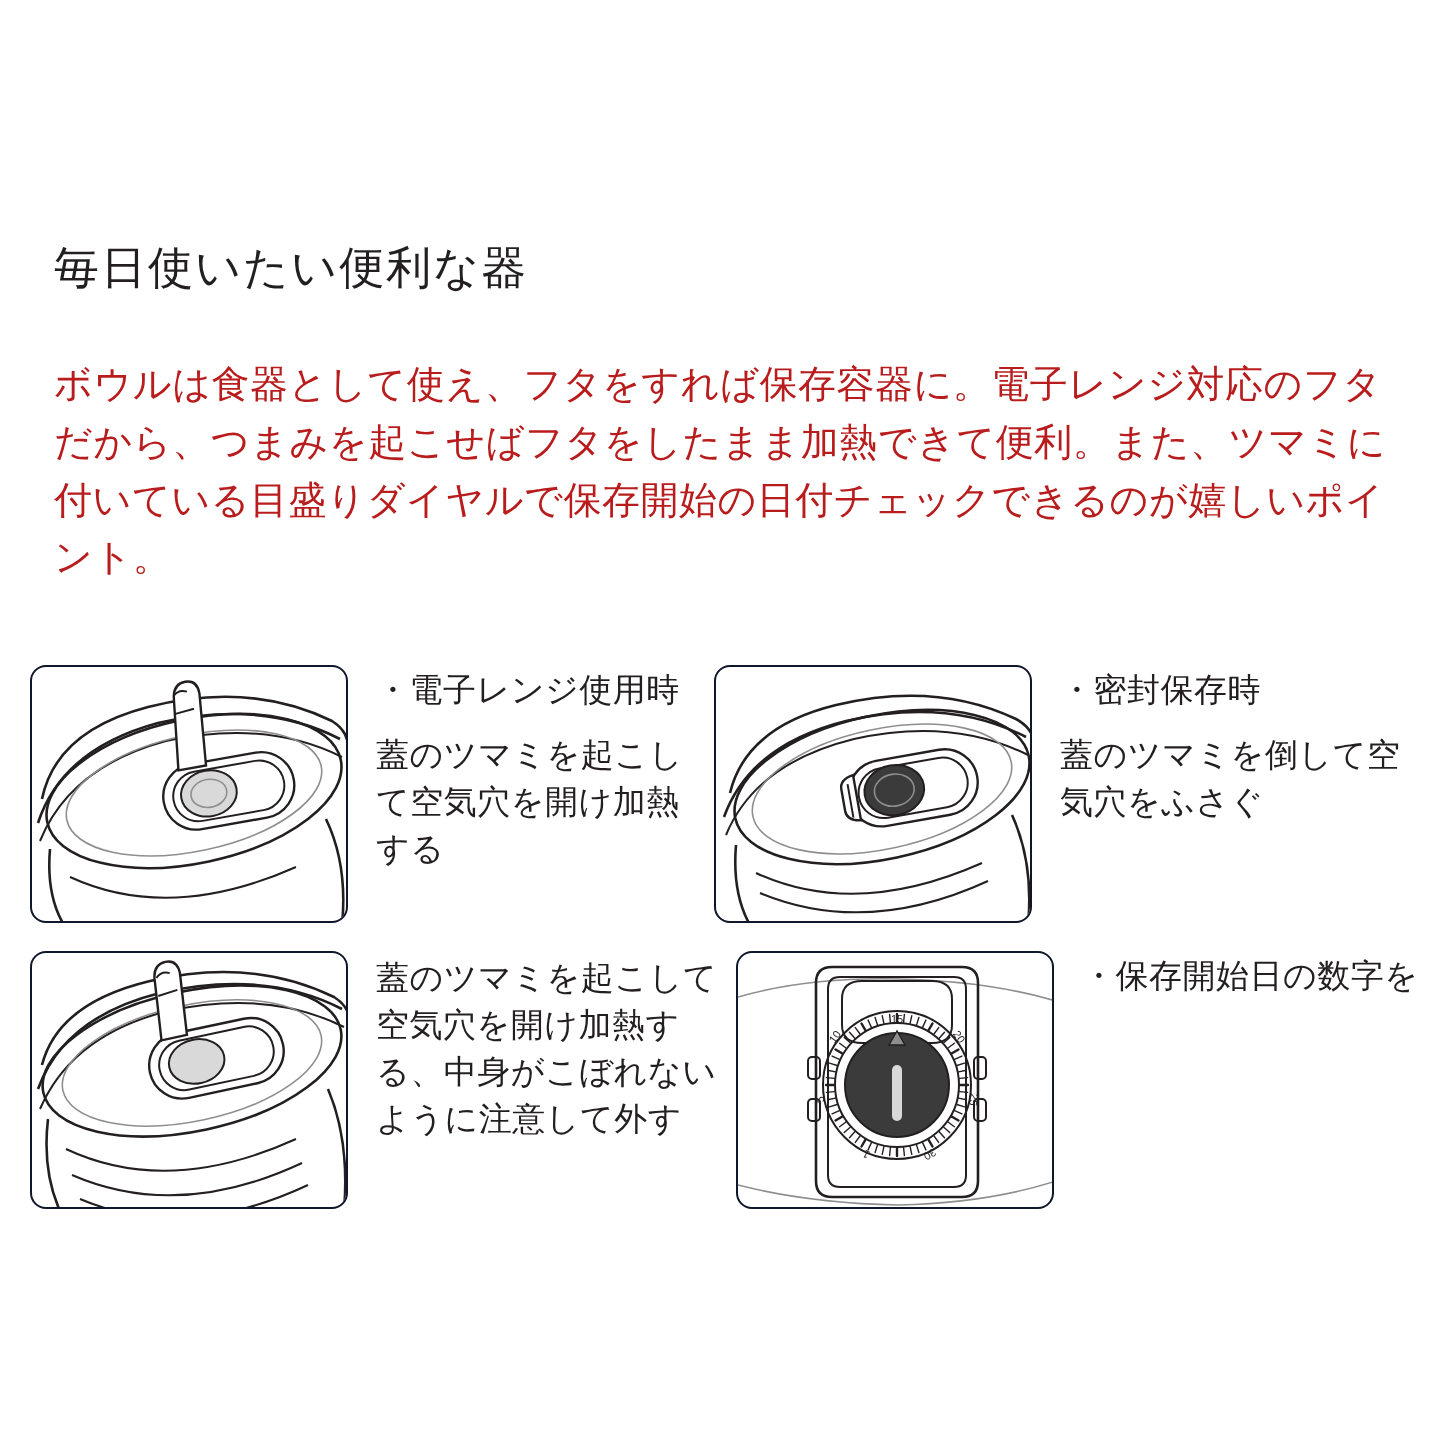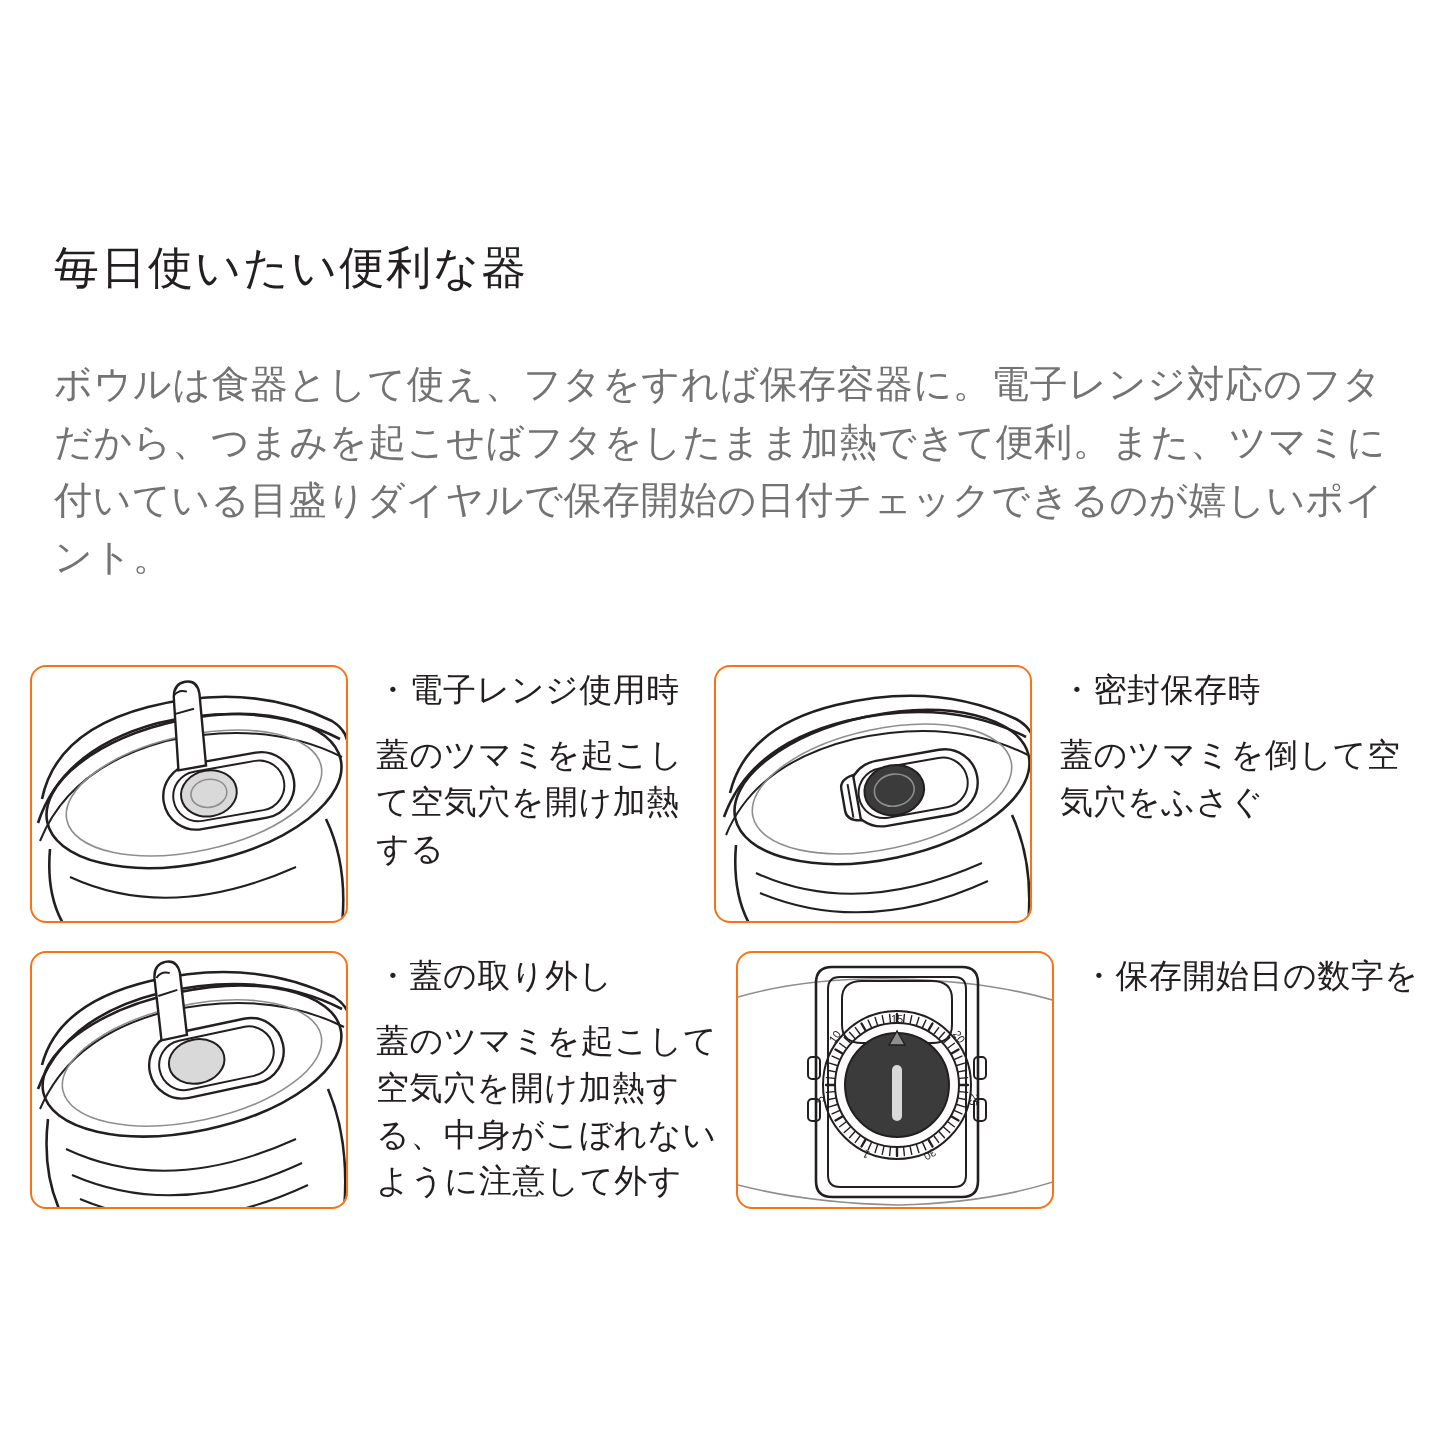--- a/index.html
+++ b/index.html
@@ -32,21 +32,21 @@
     white-space: nowrap;
   }
   .lead {
     position: absolute;
     left: 54px;
     top: 318px;
     width: 1345px;
     font-size: 38px;
     line-height: 1.52;
     letter-spacing: 0.5px;
-    color: #737373;
+    color: #b91c1c;
   }
   .grid {
     position: absolute;
     left: 30px;
     top: 665px;
     width: 1390px;
   }
   .row {
     display: flex;
     flex-direction: row;
@@ -54,21 +54,21 @@
   .cell {
     display: flex;
     flex-direction: row;
     align-items: flex-start;
   }
   .cell.left { width: 706px; }
   .cell.right { width: 684px; }
   .figure {
     width: 318px;
     height: 258px;
-    border: 2px solid #f97316;
+    border: 2px solid #0f172a;
     border-radius: 16px;
     box-sizing: border-box;
     overflow: hidden;
     position: relative;
     background: #fff;
     flex: 0 0 auto;
   }
   .figtext {
     margin-left: 28px;
     padding-top: 4px;
@@ -199,21 +199,20 @@
               <rect class="fill-white" x="116" y="74" width="136" height="66" rx="33"></rect>
               <rect class="ln-thin" x="126" y="82" width="116" height="50" rx="25"></rect>
               <ellipse class="fill-mid" cx="164" cy="106" rx="28" ry="22"></ellipse>
               <path class="fill-white" d="M134 78 l6 -62 q2 -14 14 -14 q12 0 12 14 l-6 62 z"></path>
               <path class="ln-thin" d="M142 16 q6 -6 14 -2"></path>
               <path class="ln-thin" d="M140 34 l20 -2"></path>
             </g>
           </svg>
         </div>
         <div class="figtext">
-          <div class="title">・蓋の取り外し</div>
           <div class="body">蓋のツマミを起こして空気穴を開け加熱する、中身がこぼれないように注意して外す</div>
         </div>
       </div>
 
       <div class="cell right">
         <div class="figure">
           <svg viewBox="0 0 318 258" width="318" height="258" aria-hidden="true">
 
             <path class="ln-light" d="M0 44 Q70 24 160 26 Q250 28 318 48"></path>
             <path class="ln-light" d="M0 232 Q70 250 160 252 Q250 250 318 228"></path>

